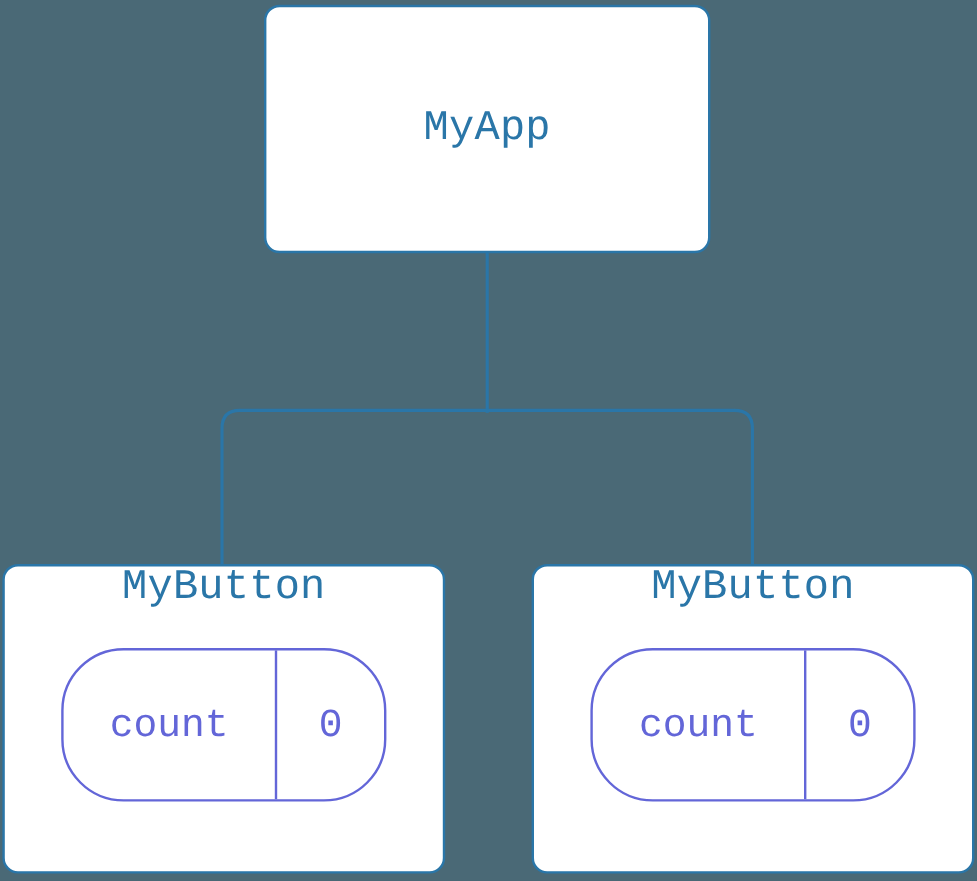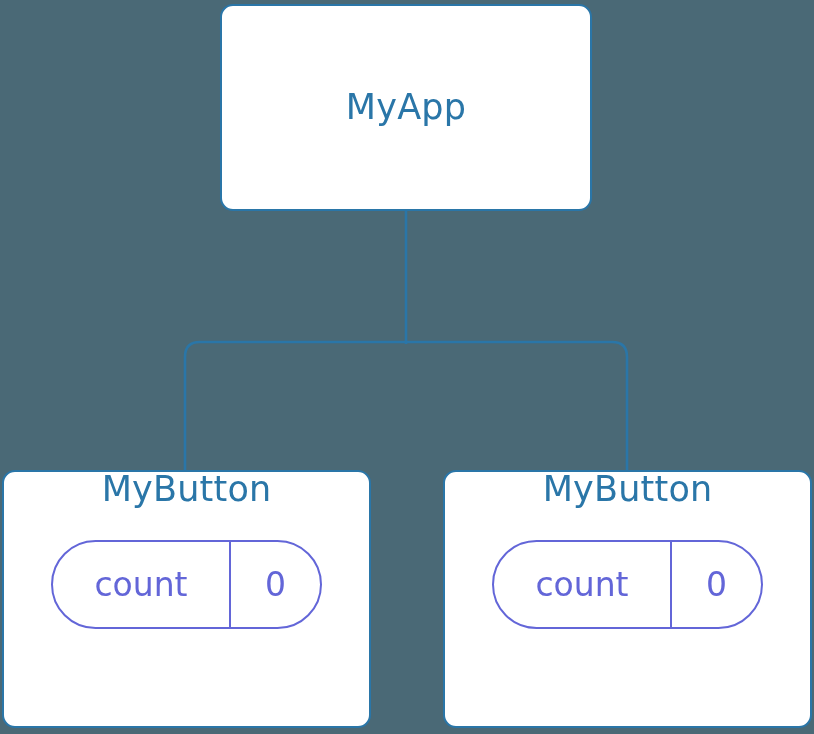--- a/index.html
+++ b/index.html
@@ -32,20 +32,21 @@
   }
   .node {
     position: absolute;
     background: #ffffff;
     border: 2.5px solid #2a76a8;
     border-radius: 13px;
     box-sizing: border-box;
     display: flex;
     flex-direction: column;
     align-items: center;
+    font-family: Liberation Mono, monospace;
   }
   .node-root {
     left: 220px;
     top: 4px;
     width: 372px;
     height: 207px;
     justify-content: center;
   }
   .node-leaf-left {
     left: 2px;
@@ -65,21 +66,21 @@
     font-weight: 400;
     letter-spacing: 0.2px;
     line-height: 1;
     white-space: nowrap;
   }
   .node-leaf-left .node-title,
   .node-leaf-right .node-title {
   }
   .state-pill {
     margin-top: 33px;
-    height: 89px;
+    height: 128px;
     border: 2.2px solid #6366d8;
     border-radius: 52px;
     box-sizing: border-box;
     display: flex;
     align-items: stretch;
     background: transparent;
   }
   .pill-key,
   .pill-val {
     display: flex;

